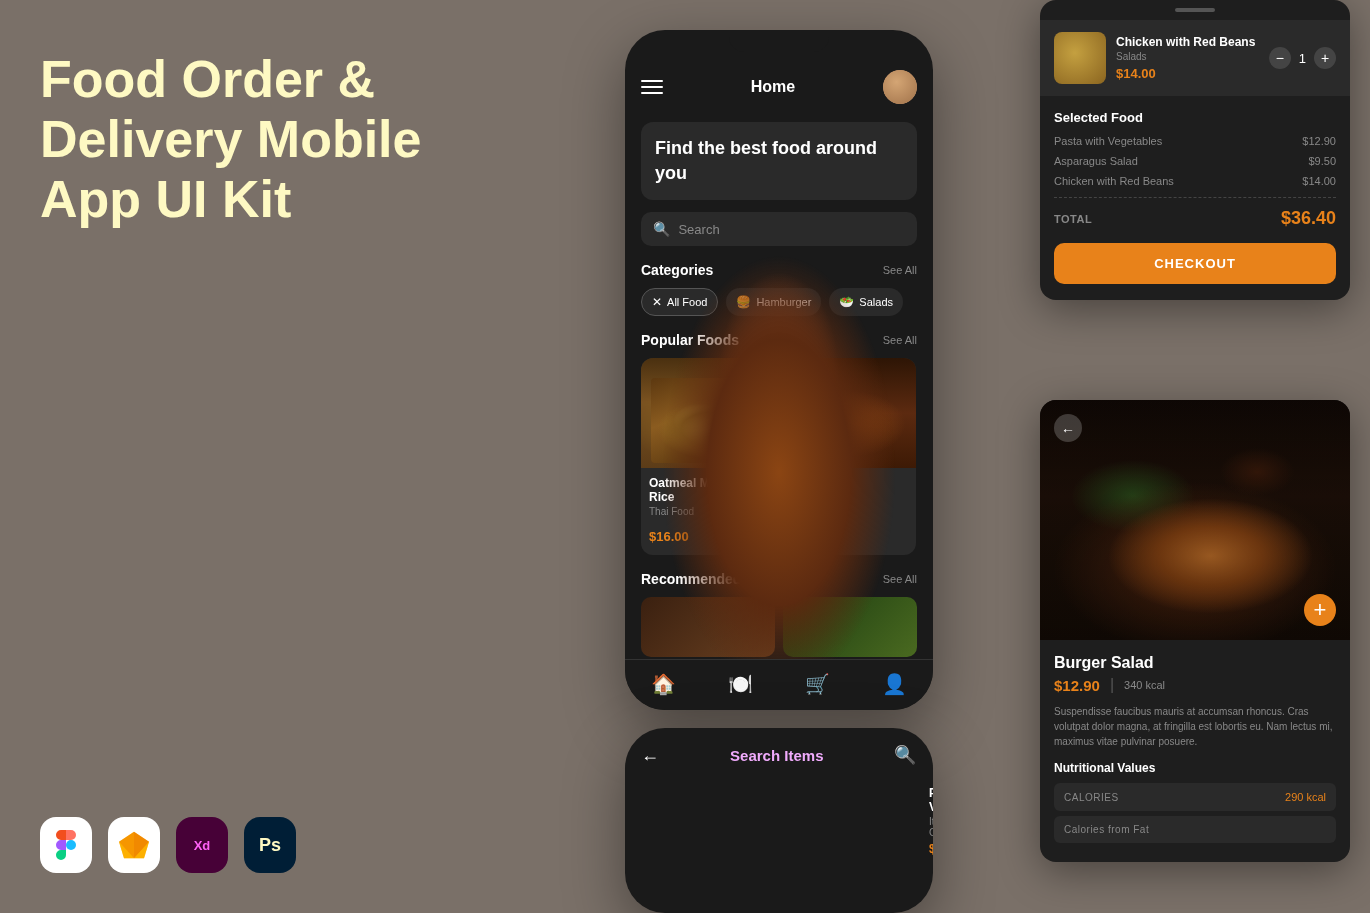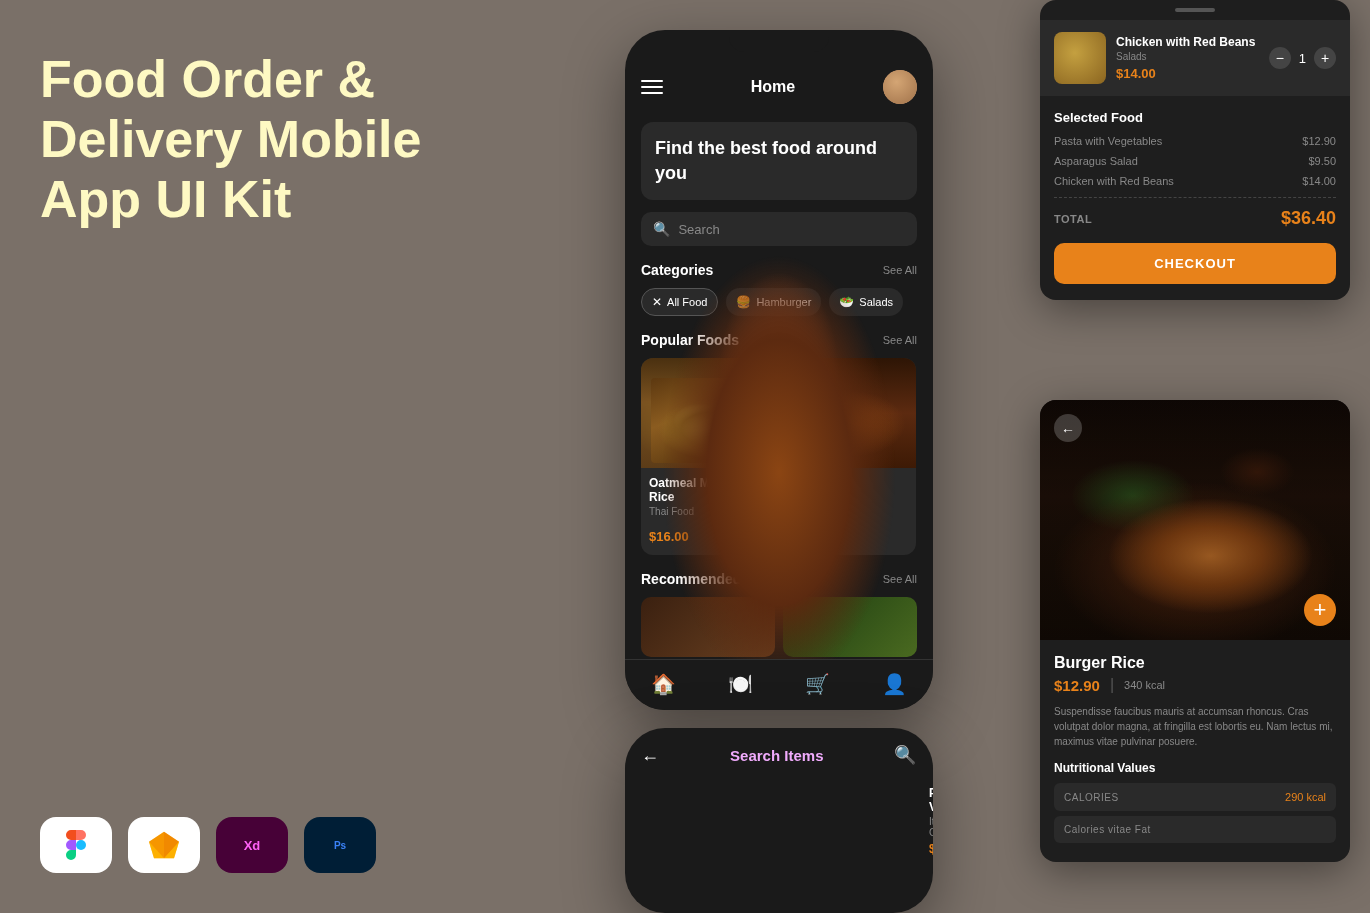--- a/index.html
+++ b/index.html
@@ -569,21 +569,21 @@
       margin-bottom: 4px;
     }
     .result-price {
       color: #e8821a;
       font-size: 12px;
       font-weight: 700;
     }
 
     
     .tool-circle {
-      width: 72px;
+      width: 52px;
       height: 56px;
       border-radius: 16px;
       display: flex;
       align-items: center;
       justify-content: center;
       font-size: 11px;
       font-weight: 700;
       color: #fff;
       overflow: hidden;
       margin-top: 12px;
@@ -669,21 +669,21 @@
       <polygon points="5,35 20,85 50,85" fill="#FDAD00" opacity="0.5"></polygon>
       <polygon points="95,35 80,85 50,85" fill="#FDAD00" opacity="0.5"></polygon>
     </svg>
   </div>
 
   <div class="tool-circle xd-circle">
     <span style="color:#FF61F6;font-size:13px;font-weight:700;">Xd</span>
   </div>
 
   <div class="tool-circle ps-circle">
-    <span style="color:#3b82f6;font-size:10px;font-weight:700;">Ps</span>
+    <span style="color:#fef9c3;font-size:18px;font-weight:700;">Ps</span>
   </div>
 </div>
 
 <div class="phone-home">
   <div class="phone-notch"></div>
   <div class="phone-content">
 
     <div class="app-header">
       <div class="hamburger-icon">
         <span></span>
@@ -849,31 +849,31 @@
 <div class="burger-panel">
 
   <div class="burger-hero-img">
     <div class="burger-img-sim"></div>
     <div class="burger-hero-overlay"></div>
     <button class="burger-back-btn">←</button>
     <button class="burger-add-btn">+</button>
   </div>
 
   <div class="burger-details">
-    <div class="burger-name">Burger Rice</div>
+    <div class="burger-name">Burger Salad</div>
     <div class="burger-price-row">
       <span class="burger-price">$12.90</span>
       <span style="color:#555;">|</span>
       <span class="burger-cal">340 kcal</span>
     </div>
     <p class="burger-desc">Suspendisse faucibus mauris at accumsan rhoncus. Cras volutpat dolor magna, at fringilla est lobortis eu. Nam lectus mi, maximus vitae pulvinar posuere.</p>
 
     <div class="nutrition-title">Nutritional Values</div>
     <div class="nutrition-row">
       <span class="nutrition-label">CALORIES</span>
       <span class="nutrition-value">290 kcal</span>
     </div>
     <div class="nutrition-row">
-      <span class="nutrition-label">Calories vitae Fat</span>
+      <span class="nutrition-label">Calories from Fat</span>
       <span class="nutrition-value"></span>
     </div>
   </div>
 </div>
 
 </body></html>

